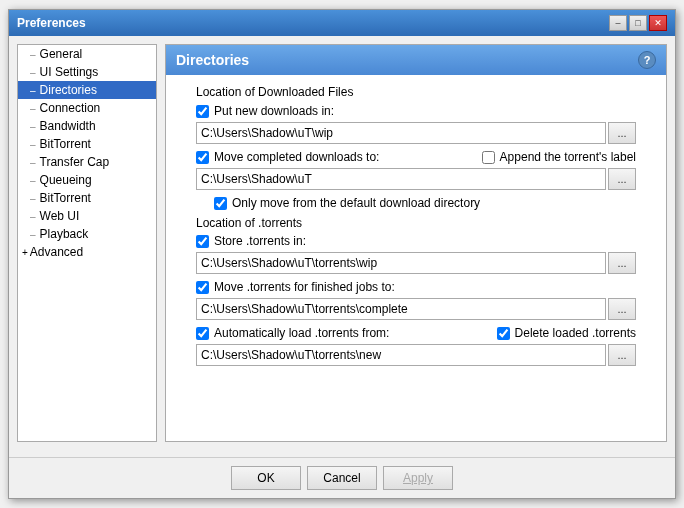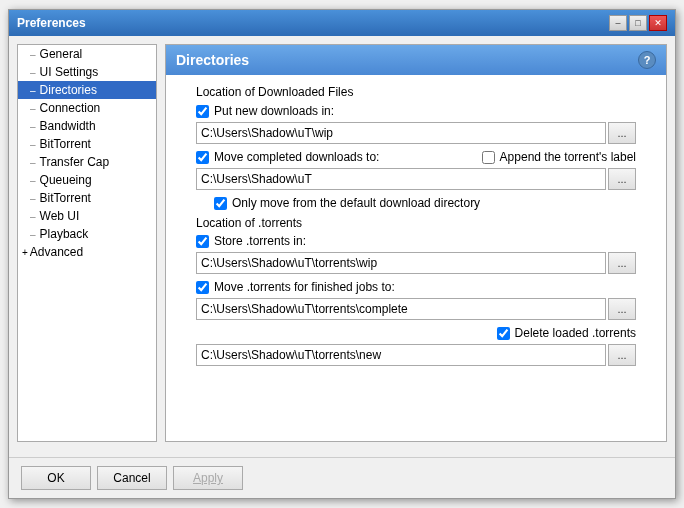--- a/index.html
+++ b/index.html
@@ -188,21 +188,21 @@
       display: flex;
       align-items: center;
       gap: 23px;
     }
     .indent {
       margin-left: 18px;
     }
     .dialog-footer {
       padding: 8px 12px;
       display: flex;
-      justify-content: flex-start;
+      justify-content: center;
       gap: 6px;
       border-top: 1px solid #ccc;
       background: #f0f0f0;
       margin-top: 7px;
     }
     .footer-btn {
       min-width: 70px;
       height: 24px;
       border: 1px solid #aaa;
       background: linear-gradient(to bottom, #f5f5f5, #e0e0e0);
@@ -339,20 +339,24 @@
         <div class="checkbox-row">
           <input type="checkbox" id="chk-move-finished" checked="" style="">
           <label for="chk-move-finished">Move .torrents for finished jobs to:</label>
         </div>
         <div class="path-row">
           <input type="text" class="path-input" value="C:\Users\Shadow\uT\torrents\complete" style="">
           <button class="browse-btn">...</button>
         </div>
 
         <div class="inline-check-row">
+          <div class="checkbox-row" style="margin-bottom:0">
+            <input type="checkbox" id="chk-auto-load" checked="" style="">
+            <label for="chk-auto-load">Automatically load .torrents from:</label>
+          </div>
           <div style="flex:1"></div>
           <div class="checkbox-row" style="margin-bottom:0;margin-left:13px">
             <input type="checkbox" id="chk-delete" checked="" style="">
             <label for="chk-delete">Delete loaded .torrents</label>
           </div>
         </div>
         <div class="path-row" style="margin-top:4px">
           <input type="text" class="path-input" value="C:\Users\Shadow\uT\torrents\new" style="">
           <button class="browse-btn">...</button>
         </div>

